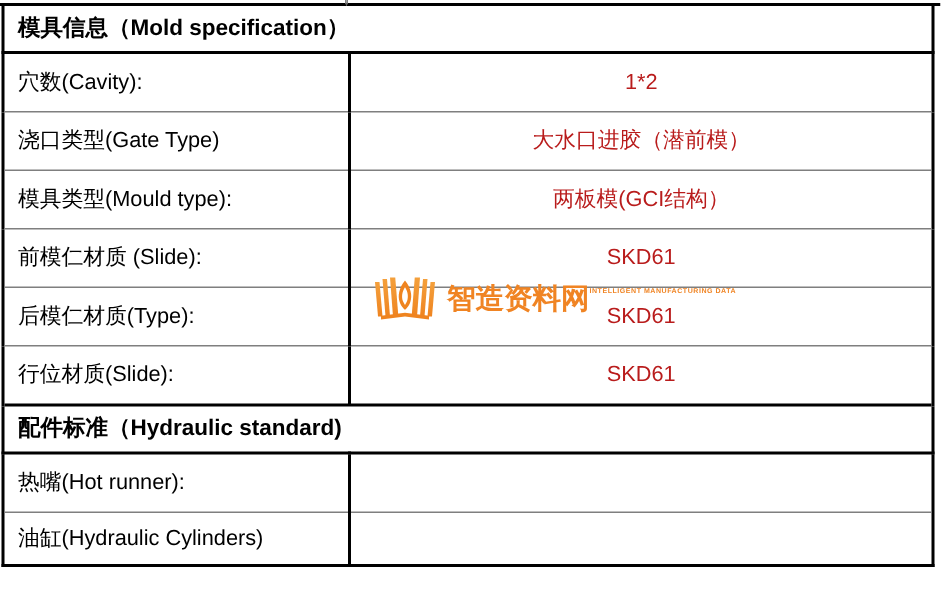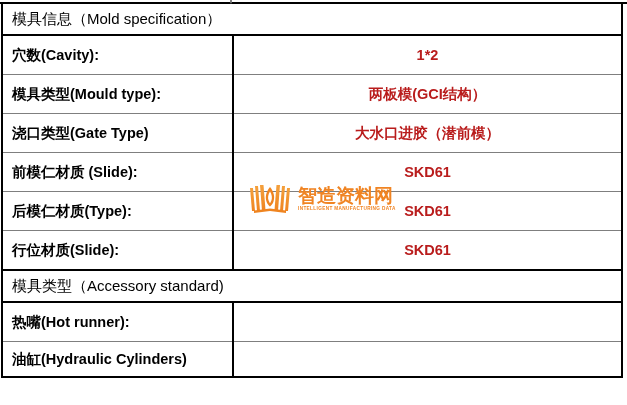--- a/index.html
+++ b/index.html
@@ -54,26 +54,25 @@
     border-left: 2px solid #000000;
     border-right: 2px solid #000000;
     border-top: 1px solid #7f7f7f;
     border-bottom: 1px solid #7f7f7f;
     padding: 0 0 0 9px;
     vertical-align: middle;
     font-size: 14.5px;
     line-height: 1.15;
     white-space: nowrap;
     background: #ffffff;
+  }
+
+  
+  tr.section td {
     font-weight: bold;
-  }
-
-  
-  tr.section td {
-    font-weight: normal;
     font-size: 15px;
     border-top: 2px solid #000000;
     border-bottom: 2px solid #000000;
     height: 30px;
     border-radius: 14px;
   }
   tr.section.first td { border-top: none; }
 
   
   tr.data td { height: 38px; }
@@ -106,21 +105,21 @@
     gap: 6px;
     pointer-events: none;
   }
   .watermark .mark-icon {
     width: 44px;
     height: 32px;
     flex: 0 0 auto;
   }
   .watermark .mark-words {
     display: flex;
-    flex-direction: column;
+    flex-direction: row;
     justify-content: center;
     line-height: 1;
   }
   .watermark .mark-title {
     font-size: 19px;
     font-weight: bold;
     color: #f08423;
     letter-spacing: 0px;
     white-space: nowrap;
   }
@@ -157,30 +156,30 @@
       </tr>
 
       <tr class="data">
         <td class="label">穴数(Cavity):</td>
         <td class="value">
           <span class="value-text">1*2</span>
         </td>
       </tr>
 
       <tr class="data">
+        <td class="label">浇口类型(Gate Type)</td>
+        <td class="value">
+          <span class="value-text">大水口进胶（潜前模）</span>
+        </td>
+      </tr>
+
+      <tr class="data">
         <td class="label">模具类型(Mould type):</td>
         <td class="value">
           <span class="value-text">两板模(GCI结构）</span>
-        </td>
-      </tr>
-
-      <tr class="data">
-        <td class="label">浇口类型(Gate Type)</td>
-        <td class="value">
-          <span class="value-text">大水口进胶（潜前模）</span>
         </td>
       </tr>
 
       <tr class="data">
         <td class="label">前模仁材质 (Slide):</td>
         <td class="value">
           <span class="value-text">SKD61</span>
         </td>
       </tr>
 
@@ -193,21 +192,21 @@
 
       <tr class="data above-section">
         <td class="label">行位材质(Slide):</td>
         <td class="value">
           <span class="value-text">SKD61</span>
         </td>
       </tr>
 
 
       <tr class="section">
-        <td colspan="2">模具类型（Accessory standard)</td>
+        <td colspan="2">配件标准（Hydraulic standard)</td>
       </tr>
 
       <tr class="data below-section">
         <td class="label">热嘴(Hot runner):</td>
         <td class="value">
           <span class="value-text"></span>
         </td>
       </tr>
 
       <tr class="data last">

